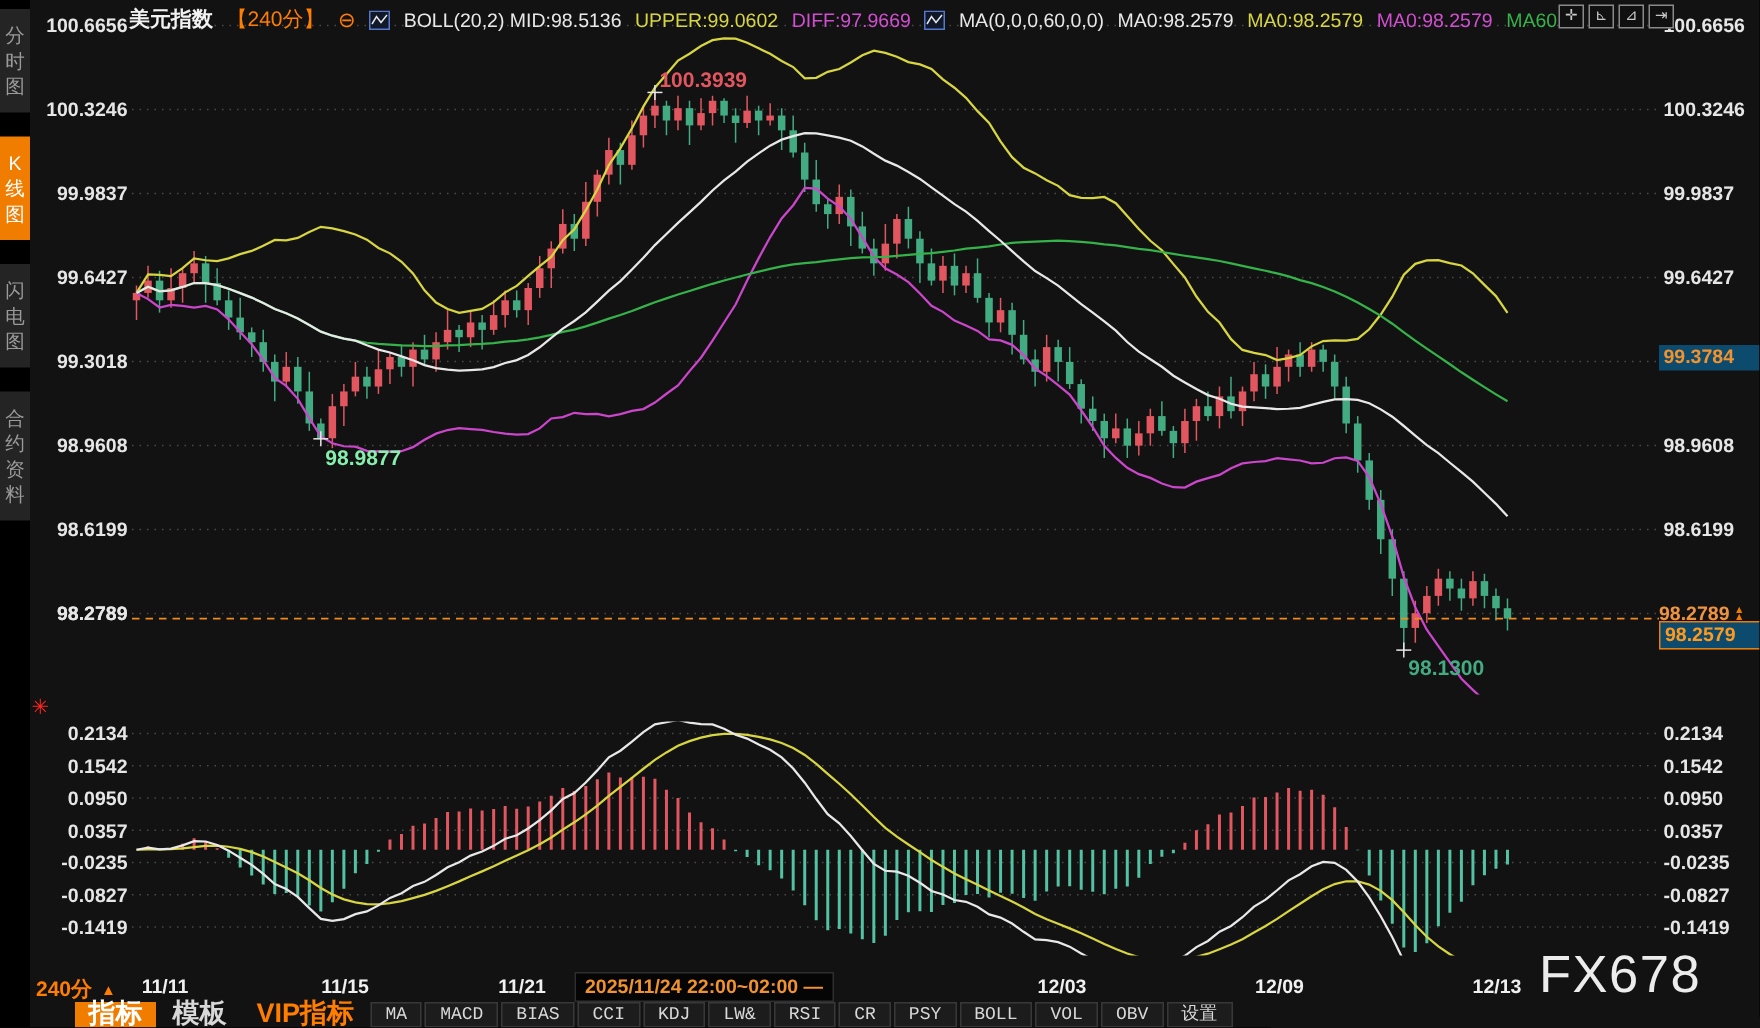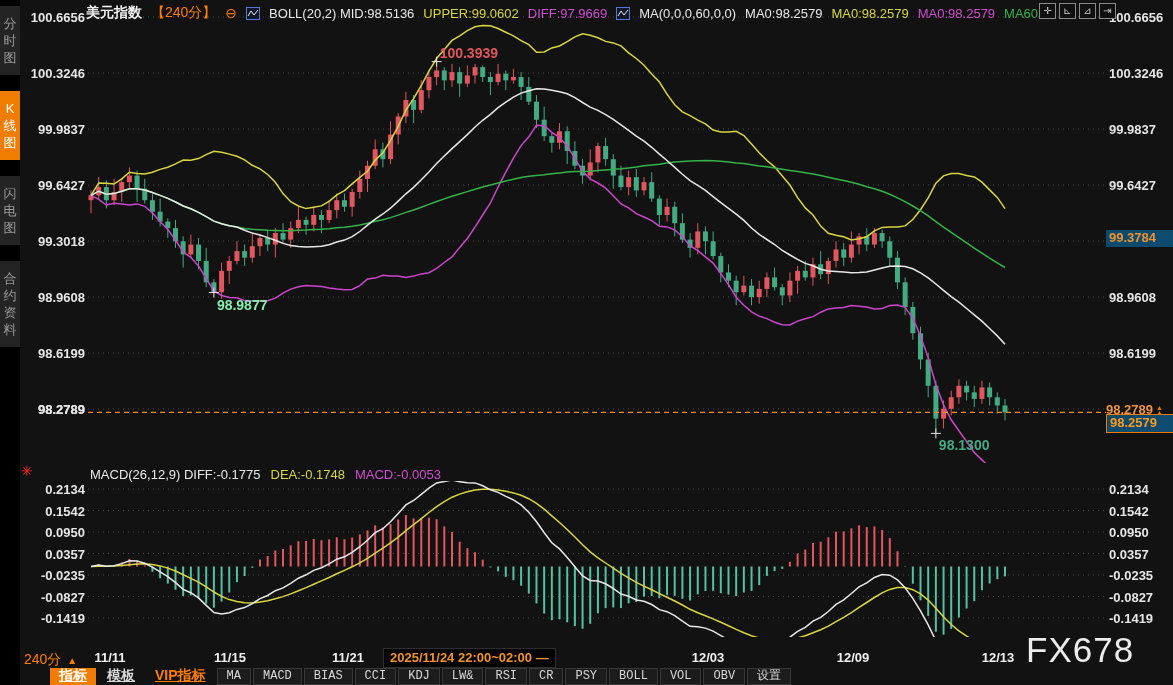--- a/index.html
+++ b/index.html
@@ -37,28 +37,28 @@
                      display:flex;align-items:center;gap:3px;transform:translateY(-50%);}
   #right-price-label .arrows{display:flex;flex-direction:column;font-size:7px;line-height:5px;color:#f07c00;}
   
   #macd-legend{position:absolute;left:90px;top:467px;display:flex;gap:10px;font-size:13px;white-space:nowrap;z-index:3;}
   
   #alarm-icon{position:absolute;left:21px;top:463px;color:#ff2222;font-size:14px;z-index:3;}
   
   .xtick{position:absolute;top:650px;font-size:13px;font-weight:bold;color:#f0f0f0;transform:translateX(-50%);z-index:2;white-space:nowrap;}
   #session-box{position:absolute;left:383px;top:648px;height:18px;line-height:17px;background:#050505;border:1px solid #2e2e2e;
                color:#f0922d;font-size:13px;font-weight:bold;padding:0 6px;z-index:3;white-space:nowrap;}
-  #period-label{position:absolute;left:24px;top:651px;color:#ff7d00;font-size:14px;font-weight:normal;z-index:3;
+  #period-label{position:absolute;left:24px;top:651px;color:#ff7d00;font-size:14px;font-weight:bold;z-index:3;
                 display:flex;align-items:center;gap:6px;white-space:nowrap;}
   #period-label .arr{font-size:10px;}
   
   #toolbar{position:absolute;left:50px;top:668px;height:17px;display:flex;gap:2px;align-items:stretch;z-index:3;}
   .tb{font-size:13px;line-height:15px;padding:0 9px;color:#d8d8d8;background:#1c1c1c;border:1px solid #383838;
       cursor:pointer;white-space:nowrap;}
-  .tb.cjk{font-size:14px;font-weight:bold;border:none;background:transparent;text-decoration:underline;}
+  .tb.cjk{font-size:18px;font-weight:bold;border:none;background:transparent;}
   .tb.active{background:#f07c00;color:#fff;border:none;}
   .tb.vip{color:#ff7d00;border:none;background:transparent;}
   .tb.ind{font-family:"Liberation Mono","DejaVu Sans Mono",monospace;font-size:12px;}
   
   #watermark{position:absolute;left:1026px;top:630px;font-size:35px;color:#ececec;letter-spacing:1px;z-index:5;}
 </style>
 </head>
 <body>
 
 <div id="app">
@@ -555,25 +555,20 @@
   <div class="badge" id="upper-badge" style="top:230px;">99.3784</div>
   <div id="right-price-label" style="top:409px;">
     <span>98.2789</span>
     <span class="arrows">
         <span>▲</span>
         <span>▲</span>
       </span>
   </div>
   <div class="badge" id="price-badge" style="top:414px;">98.2579</div>
 
-  <div id="macd-legend">
-      <span style="color: rgb(232, 232, 232);">MACD(26,12,9) DIFF:-0.1775</span>
-      <span style="color: rgb(216, 214, 64);">DEA:-0.1748</span>
-      <span style="color: rgb(209, 78, 209);">MACD:-0.0053</span>
-    </div>
   <div id="alarm-icon">✳</div>
 
   <div id="period-label">
     <span>240分</span>
     <span class="arr">▲</span>
   </div>
   <div id="xticks">
       <div class="xtick" style="left: 110px;">11/11</div>
       <div class="xtick" style="left: 230px;">11/15</div>
       <div class="xtick" style="left: 348px;">11/21</div>

